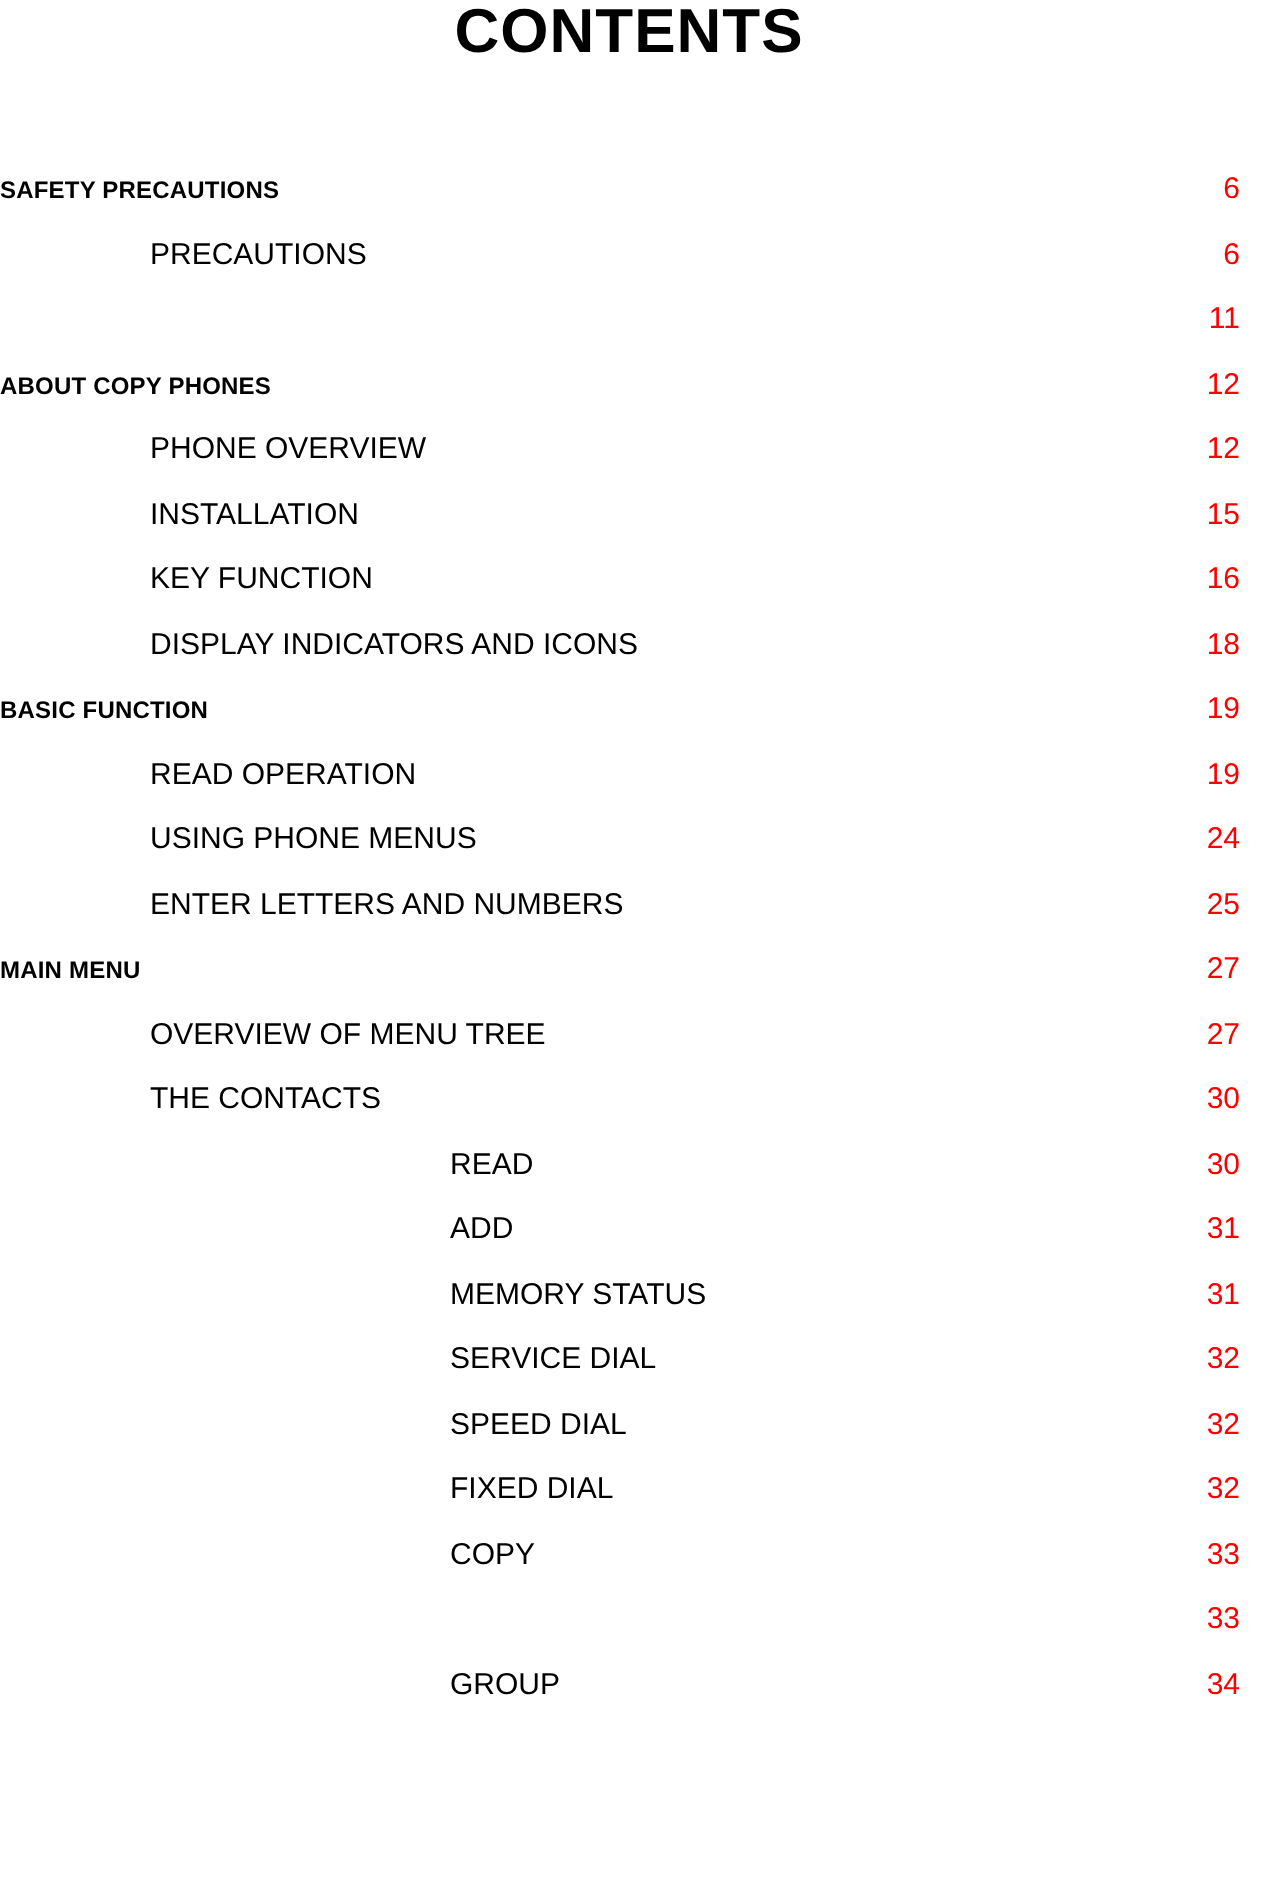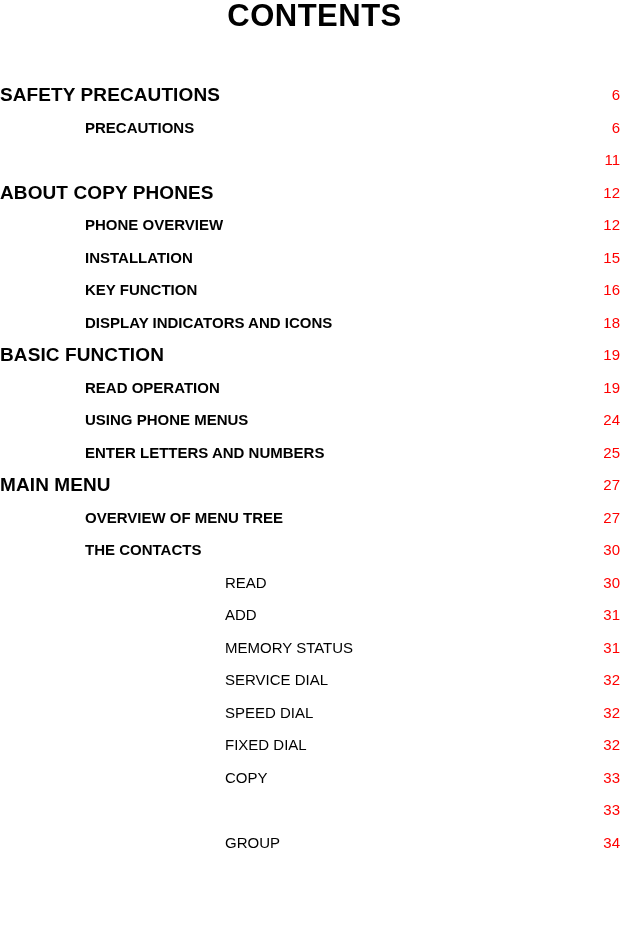--- a/index.html
+++ b/index.html
@@ -68,34 +68,34 @@
     right: 0;
     text-align: right;
     line-height: 18px;
     color: #ff0000;
     white-space: nowrap;
   }
 
   
   .lvl1 > .toc-label {
     left: 0px;
-    font-size: 19px;
+    font-size: 12px;
     font-weight: bold;
     letter-spacing: 0.1px;
   }
   .lvl1 > .toc-page {
     font-size: 15px;
     font-weight: normal;
   }
 
   
   .lvl2 > .toc-label {
-    left: 85px;
-    font-size: 15px;
-    font-weight: bold;
+    left: 75px;
+    font-size: 15px;
+    font-weight: normal;
   }
   .lvl2 > .toc-page {
     font-size: 15px;
     font-weight: normal;
   }
 
   
   .lvl3 > .toc-label {
     left: 225px;
     font-size: 15px;

